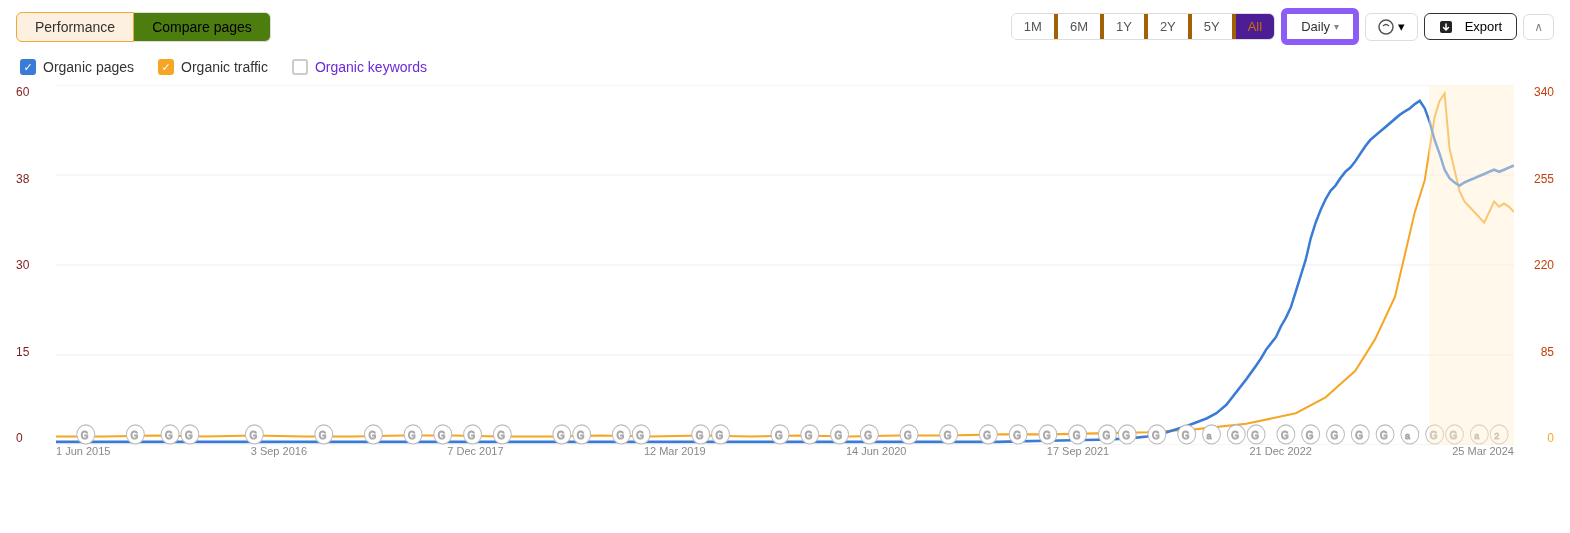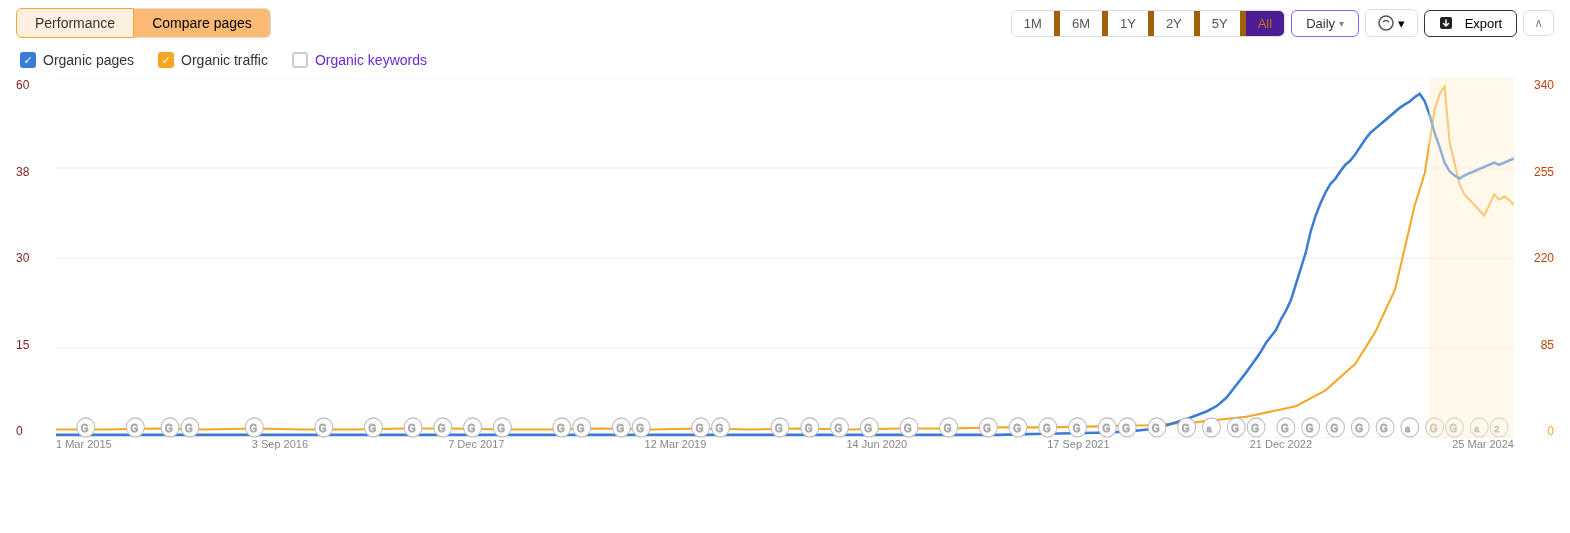--- a/index.html
+++ b/index.html
@@ -22,21 +22,21 @@
       justify-content: space-between;
       margin-bottom: 14px;
     }
     .tab-group {
       display: flex;
       gap: 0;
     }
     .tab-btn {
       padding: 6px 18px;
       border: 1px solid #ddd;
-      background: #fdba74;
+      background: #4d7c0f;
       font-size: 14px;
       cursor: pointer;
       border-radius: 0;
     }
     .tab-btn:first-child {
       border-radius: 6px 0 0 6px;
       background: #fdf0e0;
       border-color: #f0a830;
       color: #333;
       font-weight: 500;
@@ -52,35 +52,35 @@
     }
     .range-group {
       display: flex;
       border: 1px solid #ddd;
       border-radius: 6px;
       overflow: hidden;
     }
     .range-btn {
       padding: 5px 12px;
       border: none;
-      border-right: 6px solid #a16207;
+      border-right: 4px solid #a16207;
       background: #fff;
       font-size: 13px;
       cursor: pointer;
       color: #555;
     }
     .range-btn:last-child { border-right: none; }
     .range-btn.active {
       background: #4c1d95;
       color: #c87000;
       font-weight: 400;
     }
     .dropdown-btn {
       padding: 5px 14px;
-      border: 1px solid #8b5cf6;
+      border: 6px solid #8b5cf6;
       border-radius: 6px;
       background: #fff;
       font-size: 13px;
       cursor: pointer;
       display: flex;
       align-items: center;
       gap: 4px;
       color: #333;
     }
     .dropdown-btn .caret { font-size: 10px; color: #888; }
@@ -509,21 +509,21 @@
             </g>
           <g transform="translate(1455,330)">
               <circle r="9" fill="white" stroke="#bbb"></circle>
               <text x="-5" y="4" font-size="9" fill="#888" font-family="Arial">2</text>
             </g>
         </g>
       </svg>
     </div>
 
     <div class="x-axis-area">
-      <span class="x-label">1 Mar 2015</span>
+      <span class="x-label">1 Jun 2015</span>
       <span class="x-label">3 Sep 2016</span>
       <span class="x-label">7 Dec 2017</span>
       <span class="x-label">12 Mar 2019</span>
       <span class="x-label">14 Jun 2020</span>
       <span class="x-label">17 Sep 2021</span>
       <span class="x-label">21 Dec 2022</span>
       <span class="x-label">25 Mar 2024</span>
     </div>
   </div>
 </div>

